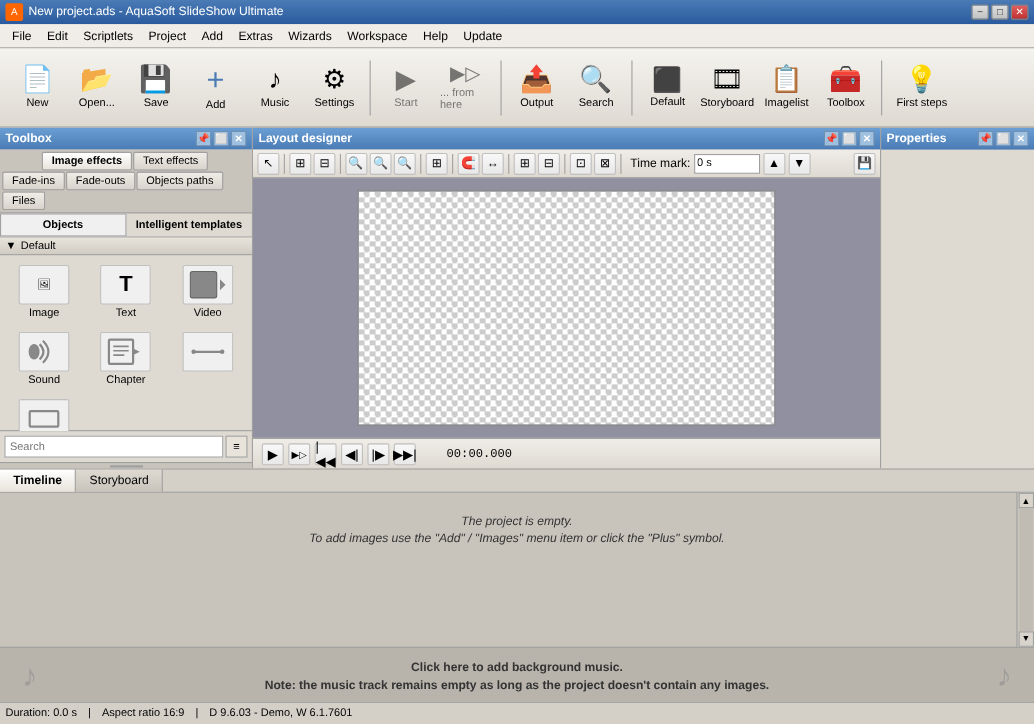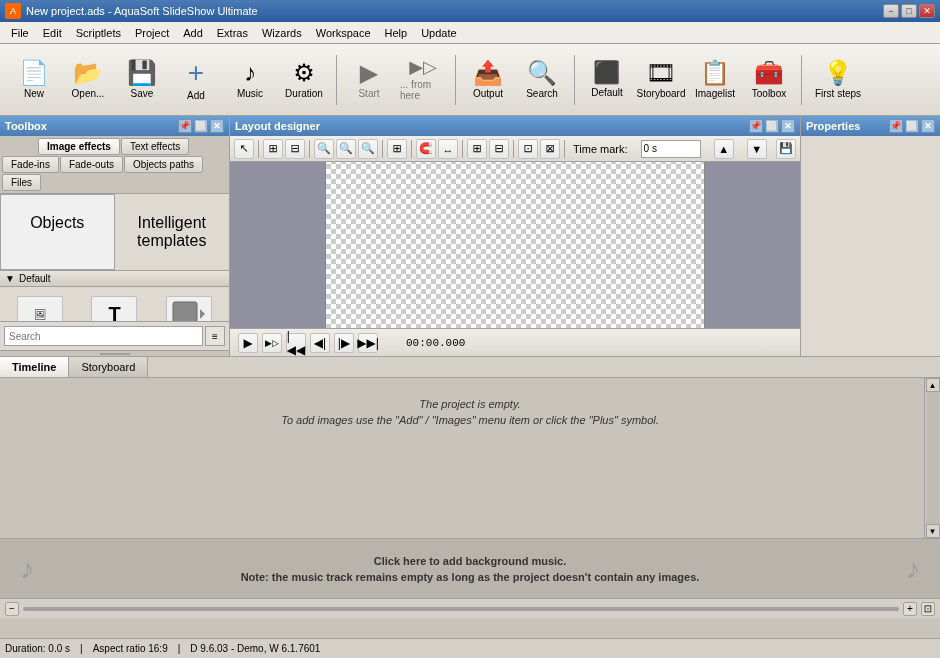--- a/index.html
+++ b/index.html
@@ -127,25 +127,26 @@
       font-size: 10px;
     }
     .toolbox-tab.active { background: linear-gradient(to bottom, #ffffff, #e8e4dc); font-weight: bold; margin-left: 36px; }
 
     .objects-btns {
       display: flex;
       border-bottom: 1px solid #a0a0a0;
     }
     .objects-btn {
       flex: 1;
-      padding: 19px;
+      padding: 4px;
       text-align: center;
       cursor: pointer;
-      font-size: 16px;
+      font-size: 10px;
       border: 1px solid transparent;
+      font-weight: bold;
     }
     .objects-btn.active { background: #f0f0f0; border-color: #a0a0a0; }
 
     .objects-grid-header {
       background: linear-gradient(to bottom, #e8e4dc, #d0ccC4);
       padding: 2px 5px;
       font-size: 10px;
       display: flex;
       align-items: center;
       gap: 4px;
@@ -431,21 +432,21 @@
     <div class="toolbar-btn">
       <div class="toolbar-icon" style="font-size:28px; color:#4a7bb5;">+</div>
       <span>Add</span>
     </div>
     <div class="toolbar-btn">
       <div class="toolbar-icon">♪</div>
       <span>Music</span>
     </div>
     <div class="toolbar-btn">
       <div class="toolbar-icon">⚙</div>
-      <span>Duration</span>
+      <span>Settings</span>
     </div>
     <div class="toolbar-sep"></div>
     <div class="toolbar-btn disabled">
       <div class="toolbar-icon">▶</div>
       <span>Start</span>
     </div>
     <div class="toolbar-btn disabled">
       <div class="toolbar-icon" style="font-size:18px;">▶▷</div>
       <span>... from here</span>
     </div>
@@ -599,21 +600,21 @@
           <div class="dt-sep"></div>
           <div class="dt-btn">🧲</div>
           <div class="dt-btn">↔</div>
           <div class="dt-sep"></div>
           <div class="dt-btn">⊞</div>
           <div class="dt-btn">⊟</div>
           <div class="dt-sep"></div>
           <div class="dt-btn">⊡</div>
           <div class="dt-btn">⊠</div>
           <div class="dt-sep"></div>
-          <div style="display:flex; align-items:center; gap:13px; margin-left:4px;">
+          <div style="display:flex; align-items:center; gap:3px; margin-left:4px;">
             <span>Time mark:</span>
             <input type="text" class="time-mark-input" value="0 s" style="">
             <div class="dt-btn">▲</div>
             <div class="dt-btn">▼</div>
           </div>
           <div class="dt-btn" style="margin-left: auto;">💾</div>
         </div>
         <div class="designer-canvas">
           <div class="checker-canvas"></div>
         </div>
@@ -633,21 +634,21 @@
           <span>Properties</span>
           <div class="panel-header-btns">
             <div class="panel-header-btn">📌</div>
             <div class="panel-header-btn">⬜</div>
             <div class="panel-header-btn">✕</div>
           </div>
         </div>
       </div>
     </div>
 
-    <div class="bottom-area" style="height: 302px; position: relative;">
+    <div class="bottom-area" style="height: 232px; position: relative;">
       <div class="bottom-tabs">
         <div class="bottom-tab active">Timeline</div>
         <div class="bottom-tab">Storyboard</div>
       </div>
       <div class="timeline-content">
         <div class="timeline-empty">
           <span class="timeline-msg">The project is empty.</span>
           <span class="timeline-msg">To add images use the "Add" / "Images" menu item or click the "Plus" symbol.</span>
         </div>
         <div class="timeline-scrollbar">

